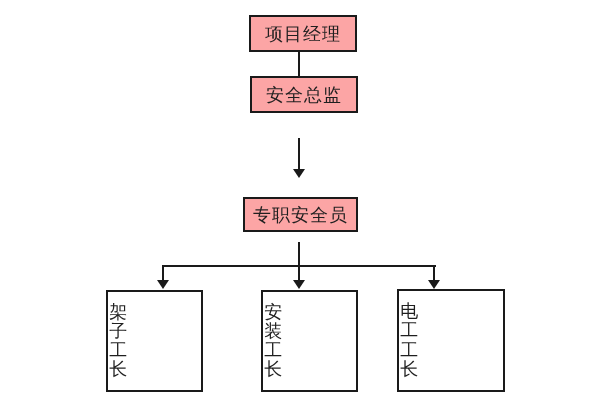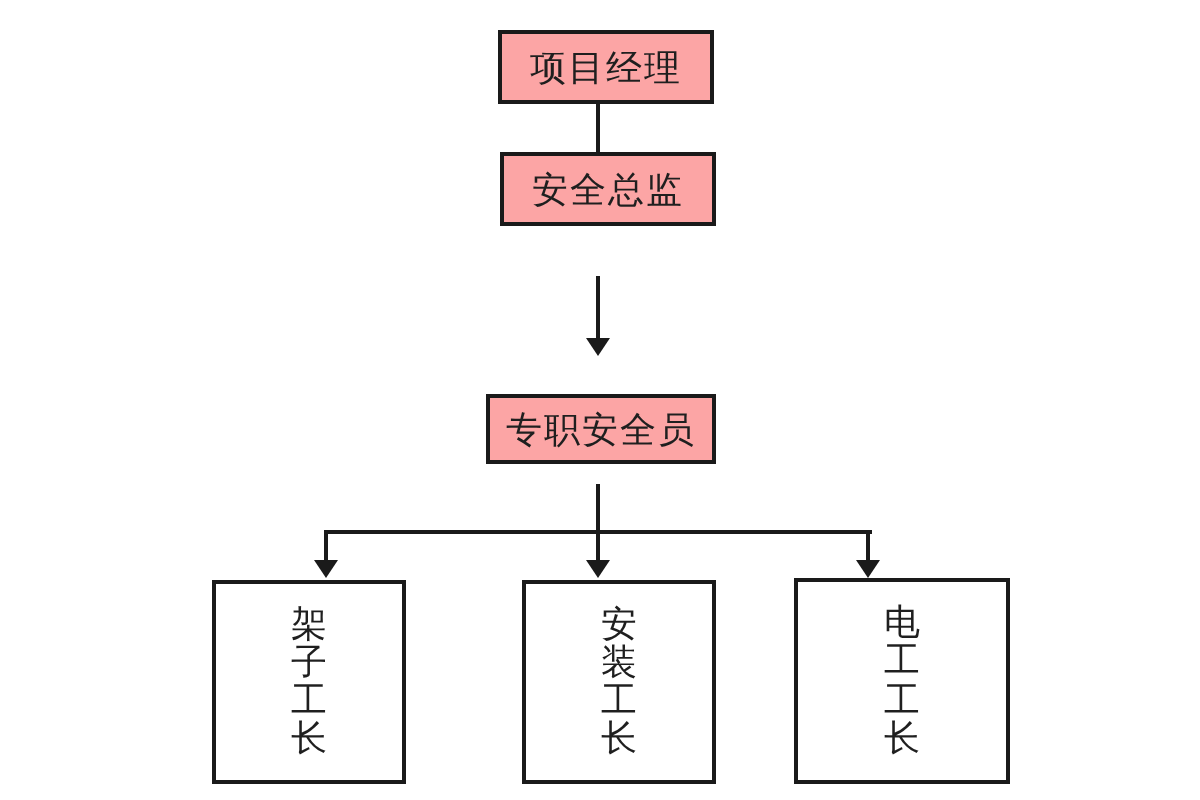--- a/index.html
+++ b/index.html
@@ -28,21 +28,21 @@
     letter-spacing: 1px;
     white-space: nowrap;
   }
   .node-v {
     position: absolute;
     box-sizing: border-box;
     border: 2px solid #1a1a1a;
     background: #ffffff;
     display: flex;
     align-items: center;
-    justify-content: center;
+    justify-content: flex-start;
   }
   
   .vtext {
     width: 1.15em;
     font-size: 18px;
     line-height: 1.07;
     word-break: break-all;
     text-align: center;
     white-space: normal;
   }

